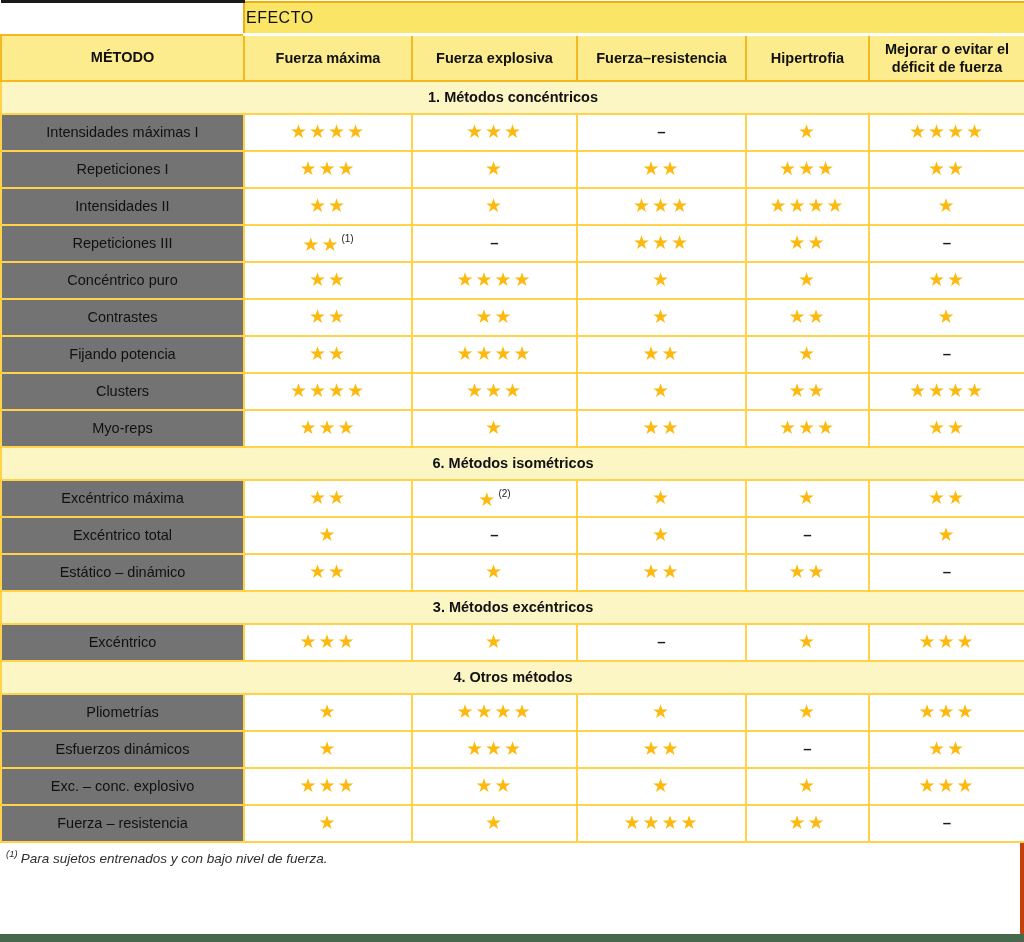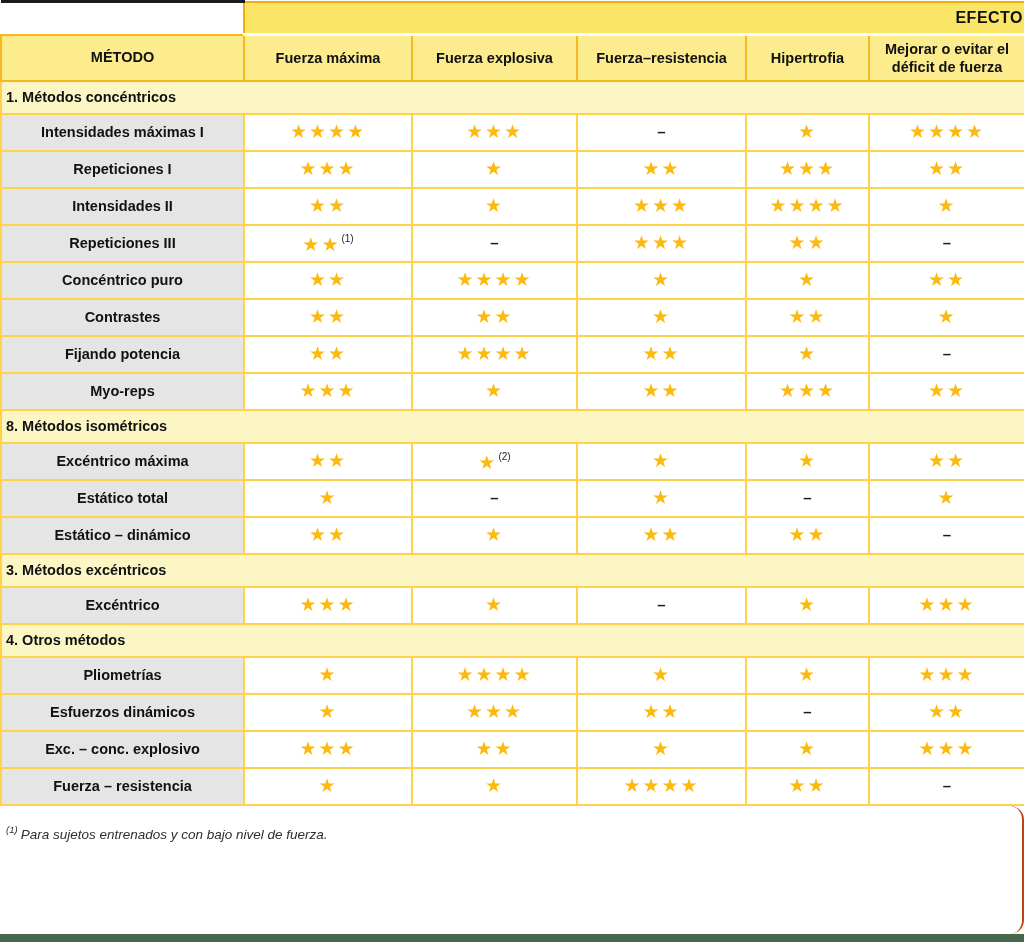--- a/index.html
+++ b/index.html
@@ -34,22 +34,22 @@
   
   td.corner {
     background: #ffffff;
     border: none;
     border-top: 3px solid #1b1b1b;
   }
   td.efecto {
     background: #FBE567;
     border: 2px solid #F2AF0C;
     border-bottom: 3px solid #ffffff;
-    text-align: right;
-    font-weight: bold;
+    text-align: left;
+    font-weight: normal;
     font-size: 16px;
     height: 33px;
     letter-spacing: 0.5px;
   }
 
   
   tr.colhead th {
     background: #FCEC8E;
     border: 2px solid #F5B81F;
     font-weight: bold;
@@ -57,32 +57,33 @@
     text-align: center;
     height: 46px;
     padding: 2px 6px;
     line-height: 1.25;
   }
 
   
   td.section {
     background: #FCF6C5;
     border: 2px solid #FFD24A;
+    text-align: center;
     font-weight: bold;
     font-size: 14.5px;
     height: 33px;
     padding: 4px;
   }
 
   
   td.method {
-    background: #e5e5e5;
+    background: #737373;
     border: 2px solid #FFD24A;
     text-align: center;
-    font-weight: bold;
+    font-weight: normal;
     font-size: 14.5px;
     height: 37px;
     padding: 2px 12px;
   }
   td.rating {
     background: #ffffff;
     border: 2px solid #FFD24A;
     text-align: center;
     height: 37px;
     white-space: nowrap;
@@ -103,24 +104,23 @@
     font-size: 10px;
     font-weight: normal;
     color: #222;
     vertical-align: super;
     margin-left: 1px;
   }
 
   
   .footnotes {
     flex: 1;
-    padding: 15px 8px 2px 6px;
-    border-right: 2px solid #c2410c;
+    padding: 2px 8px 2px 6px;
+    border-right: 4px solid #c2410c;
     box-sizing: border-box;
-    border-radius: 14px;
   }
   .footnote-line {
     font-style: italic;
     font-size: 13.5px;
     color: #2e2e2e;
     line-height: 17px;
   }
   .footnote-line sup {
     font-size: 9.5px;
     margin-right: 3px;
@@ -212,40 +212,48 @@
         </tr>
         <tr>
           <td class="method">Fijando potencia</td>
           <td class="rating"><span class="stars">★★</span></td>
           <td class="rating"><span class="stars">★★★★</span></td>
           <td class="rating"><span class="stars">★★</span></td>
           <td class="rating"><span class="stars">★</span></td>
           <td class="rating"><span class="dash">–</span></td>
         </tr>
         <tr>
+          <td class="method">Clusters</td>
+          <td class="rating"><span class="stars">★★★★</span></td>
+          <td class="rating"><span class="stars">★★★</span></td>
+          <td class="rating"><span class="stars">★</span></td>
+          <td class="rating"><span class="stars">★★</span></td>
+          <td class="rating"><span class="stars">★★★★</span></td>
+        </tr>
+        <tr>
           <td class="method">Myo-reps</td>
           <td class="rating"><span class="stars">★★★</span></td>
           <td class="rating"><span class="stars">★</span></td>
           <td class="rating"><span class="stars">★★</span></td>
           <td class="rating"><span class="stars">★★★</span></td>
           <td class="rating"><span class="stars">★★</span></td>
         </tr>
         <tr>
-          <td colspan="6" class="section">8. Métodos isométricos</td>
+          <td colspan="6" class="section">6. Métodos isométricos</td>
         </tr>
         <tr>
           <td class="method">Excéntrico máxima</td>
           <td class="rating"><span class="stars">★★</span></td>
           <td class="rating"><span class="stars">★</span><sup class="mark">(2)</sup></td>
           <td class="rating"><span class="stars">★</span></td>
           <td class="rating"><span class="stars">★</span></td>
           <td class="rating"><span class="stars">★★</span></td>
         </tr>
         <tr>
-          <td class="method">Estático total</td>
+          <td class="method">Excéntrico total</td>
           <td class="rating"><span class="stars">★</span></td>
           <td class="rating"><span class="dash">–</span></td>
           <td class="rating"><span class="stars">★</span></td>
           <td class="rating"><span class="dash">–</span></td>
           <td class="rating"><span class="stars">★</span></td>
         </tr>
         <tr>
           <td class="method">Estático – dinámico</td>
           <td class="rating"><span class="stars">★★</span></td>
           <td class="rating"><span class="stars">★</span></td>

